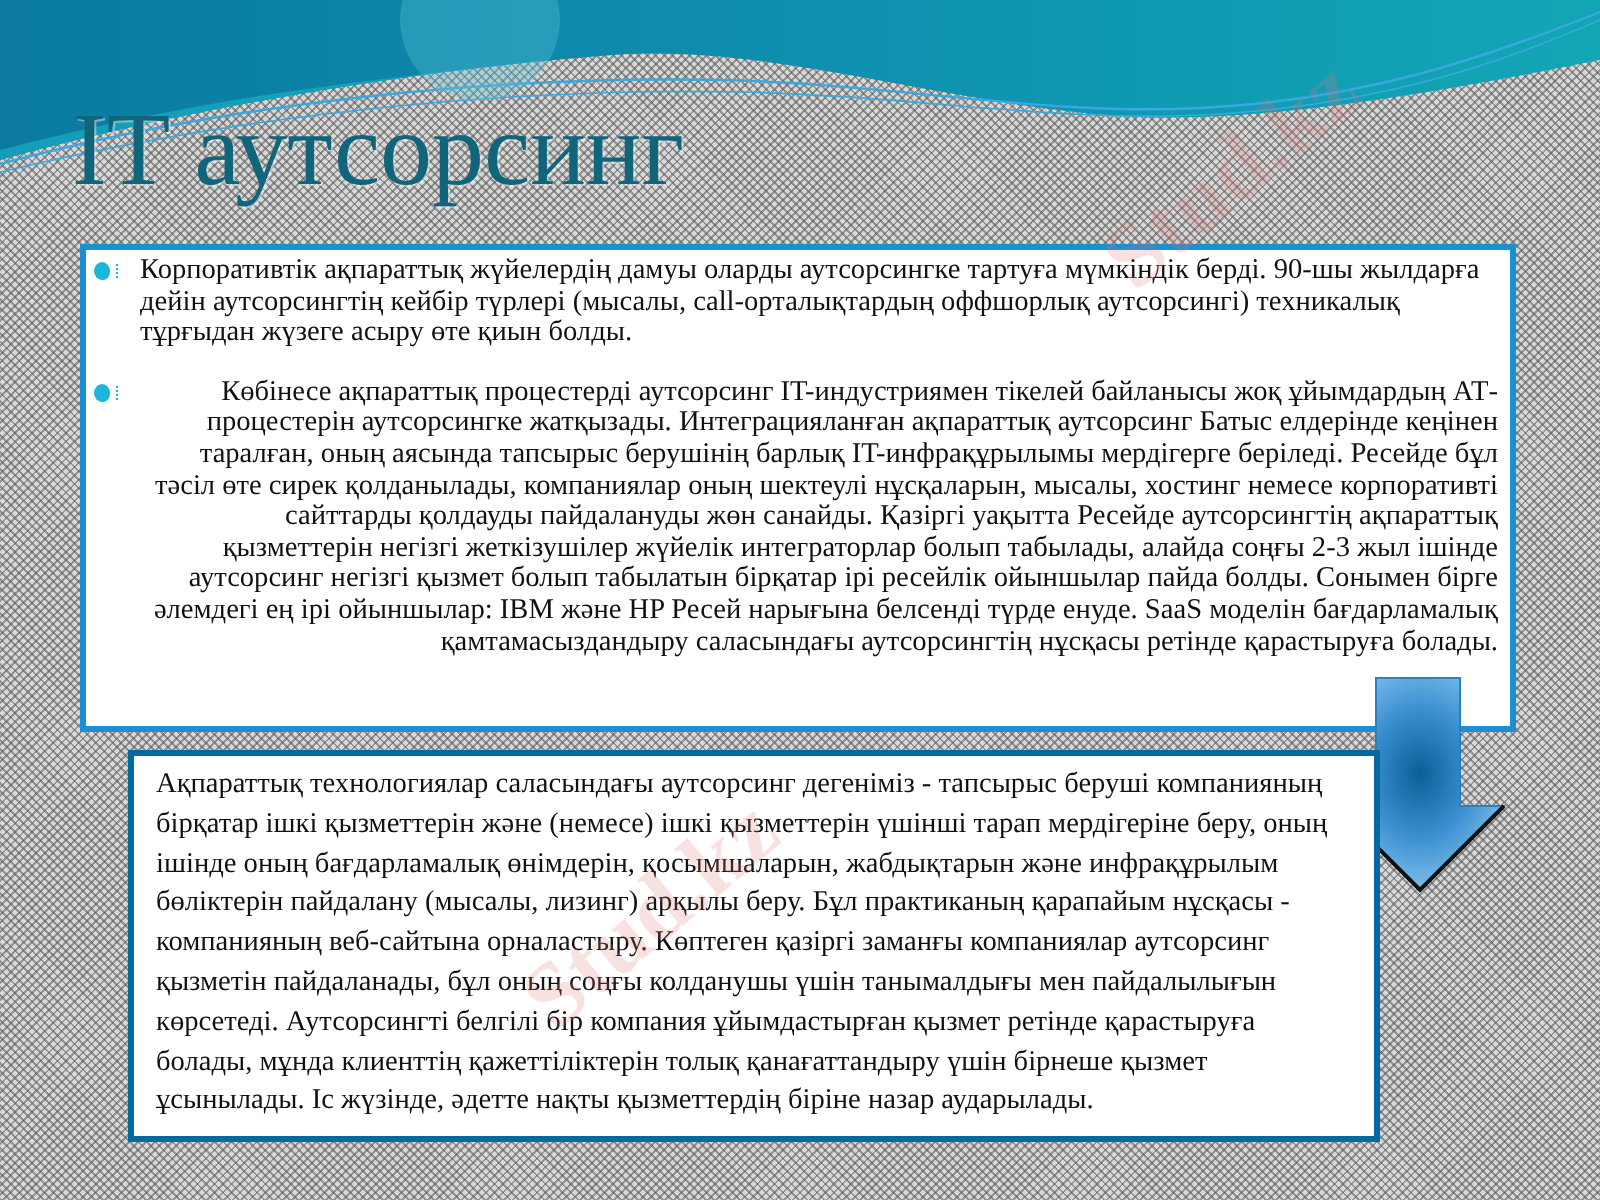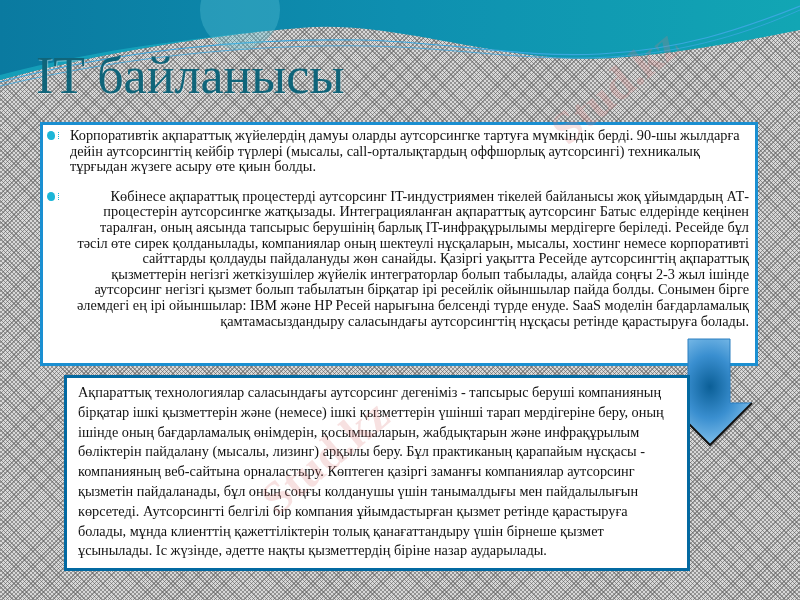--- a/index.html
+++ b/index.html
@@ -67,21 +67,21 @@
       <stop offset="1" stop-color="#12a6b4"></stop>
     </linearGradient>
   </defs>
   <path d="M0,0 L800,0 L800,30 C700,50 620,62 560,58 C470,52 380,20 300,28 C200,36 90,55 0,80 Z" fill="url(#tealGrad)"></path>
   <path d="M0,80 C90,55 200,36 300,28 C250,32 200,38 150,45 C100,52 50,62 0,75 Z" fill="#1bb5c8" opacity="0.6"></path>
   <path d="M0,82 C120,50 250,38 360,40 C450,42 520,58 600,54 C680,50 740,30 800,6" fill="none" stroke="#3aa7df" stroke-width="1.2"></path>
   <path d="M0,86 C130,55 260,44 370,46 C460,48 530,62 610,57 C690,52 750,32 800,10" fill="none" stroke="#3aa7df" stroke-width="0.8"></path>
   <circle cx="240" cy="10" r="40" fill="#5cc2d6" opacity="0.35"></circle>
 </svg>
 
-<div class="title">IT байланысы</div>
+<div class="title">IT аутсорсинг</div>
 
 <div class="box1">
   <div class="bullet">
     <span class="bullet-icon">
         <span class="head"></span>
         <span class="wave"></span>
       </span>
     <span>Корпоративтік ақпараттық жүйелердің дамуы оларды аутсорсингке тартуға мүмкіндік берді. 90-шы жылдарға дейін аутсорсингтің кейбір түрлері (мысалы, call-орталықтардың оффшорлық аутсорсингі) техникалық тұрғыдан жүзеге асыру өте қиын болды.</span>
   </div>
   <div class="bullet">

